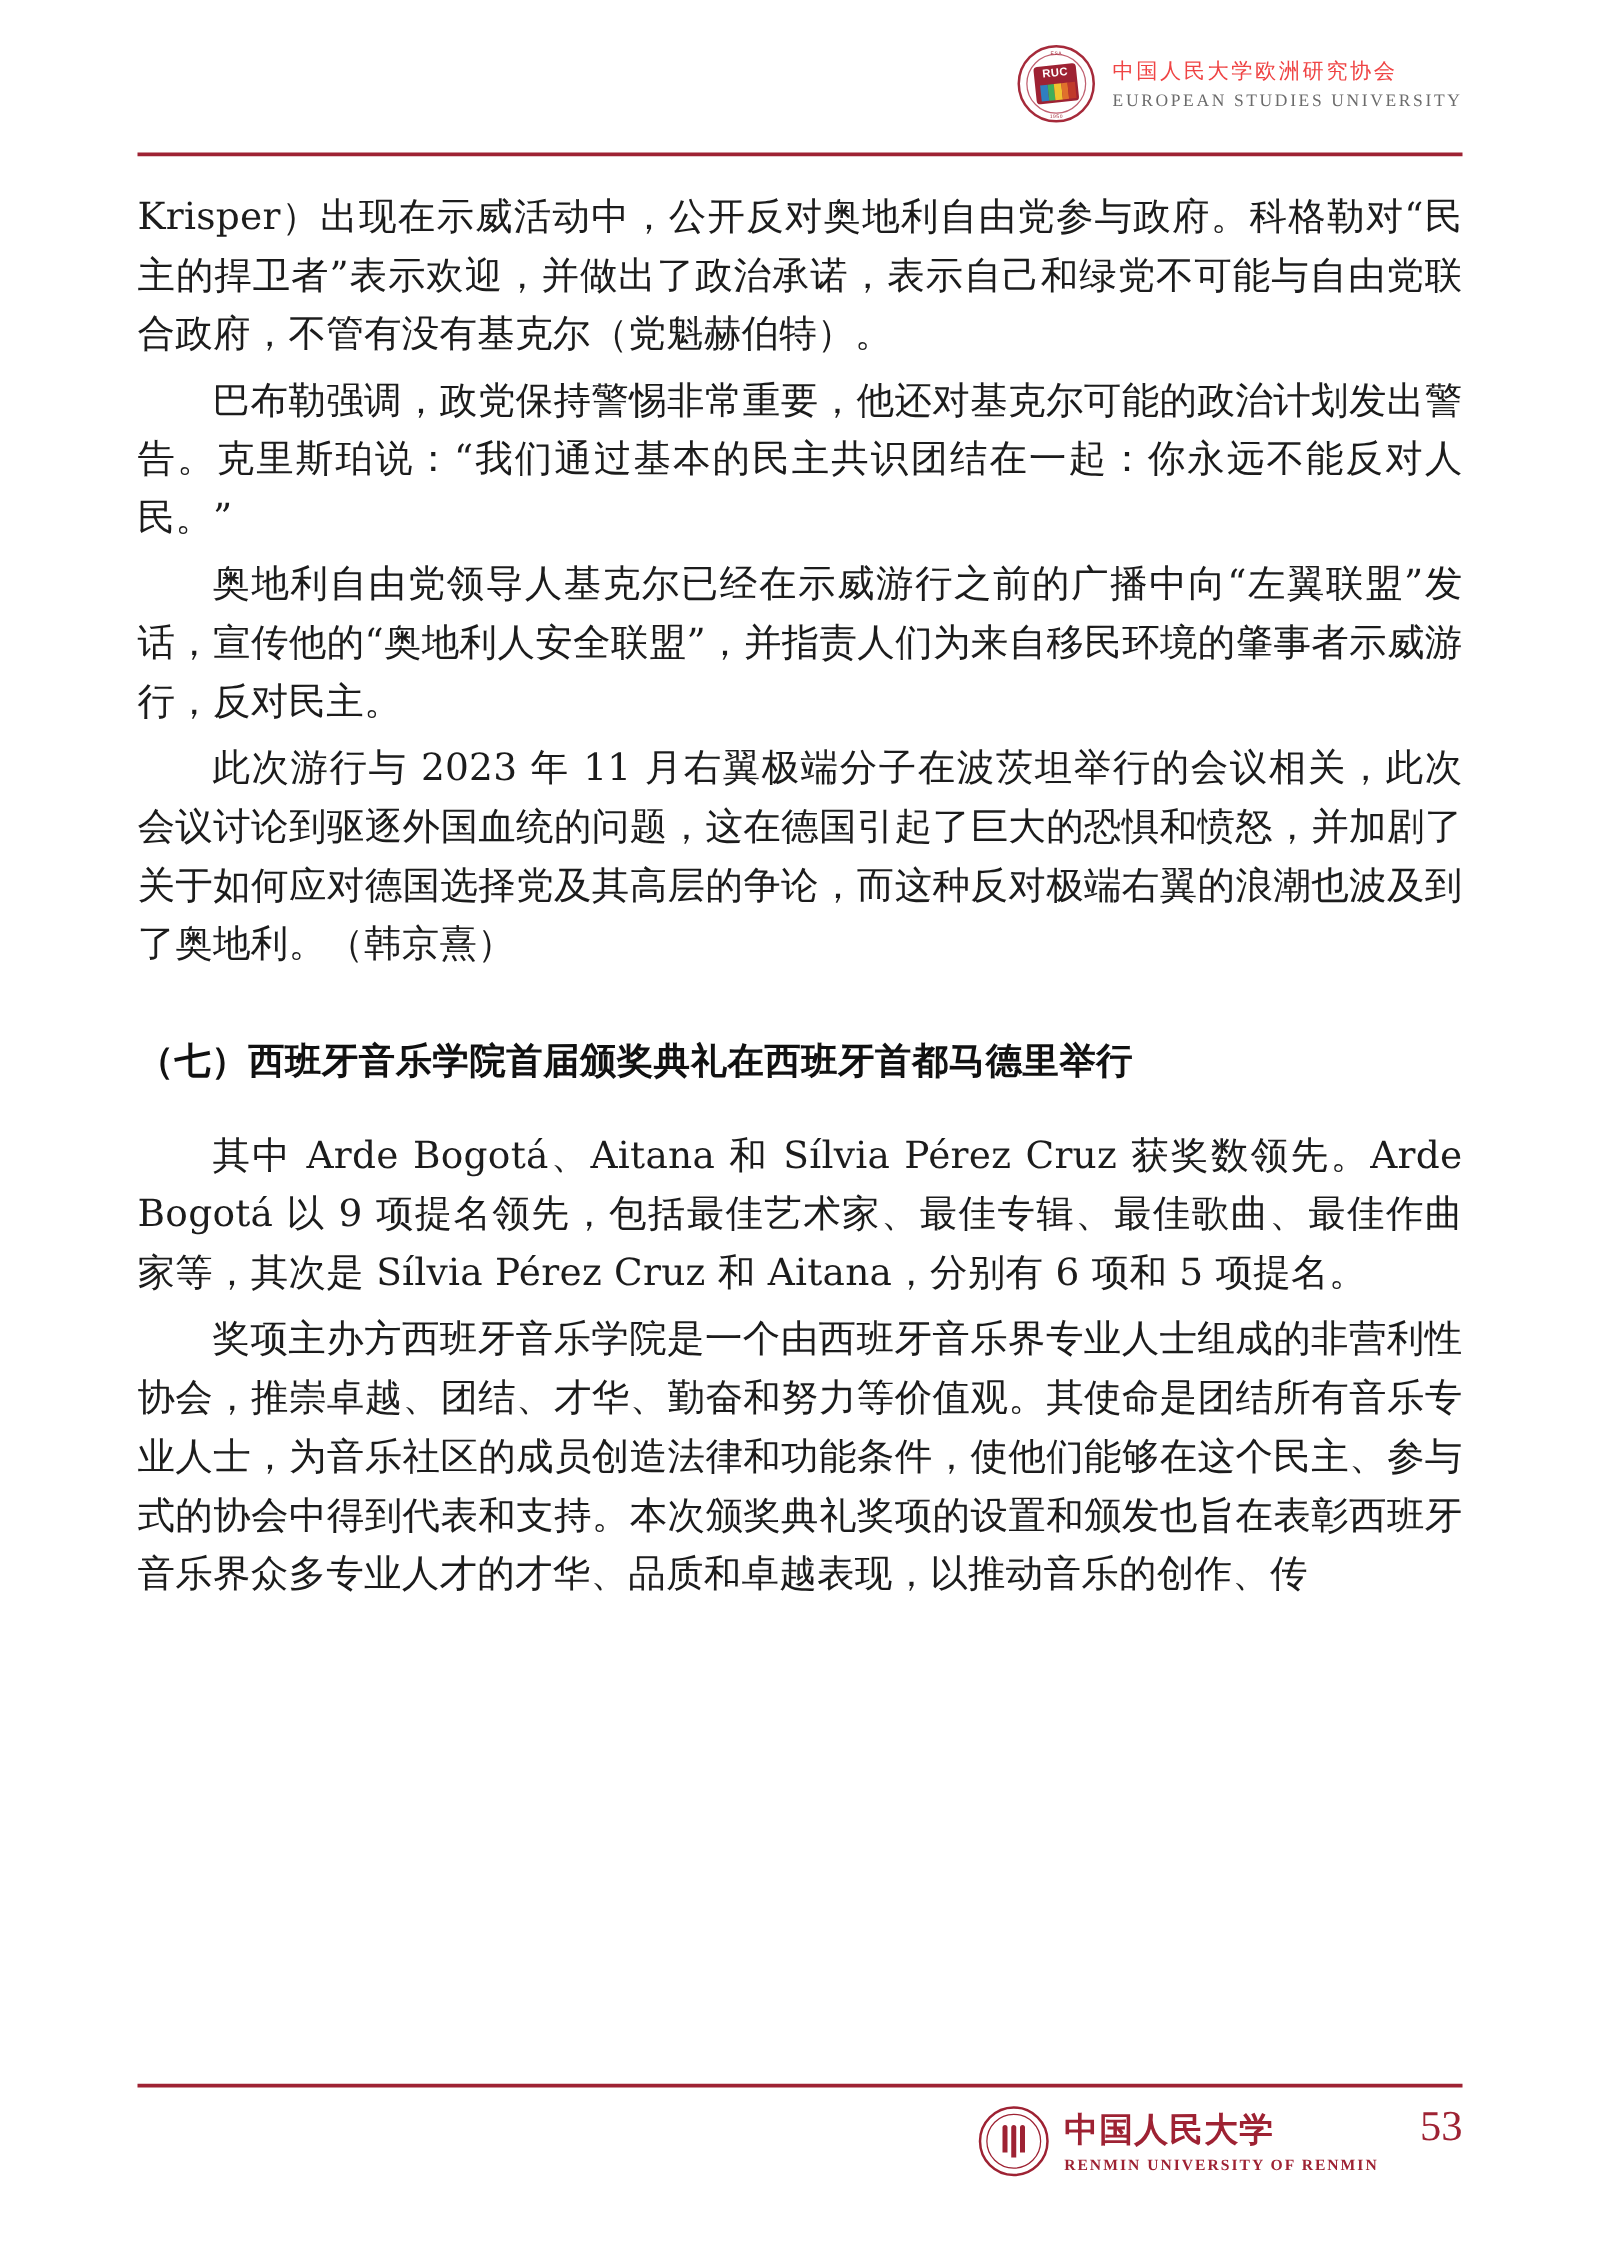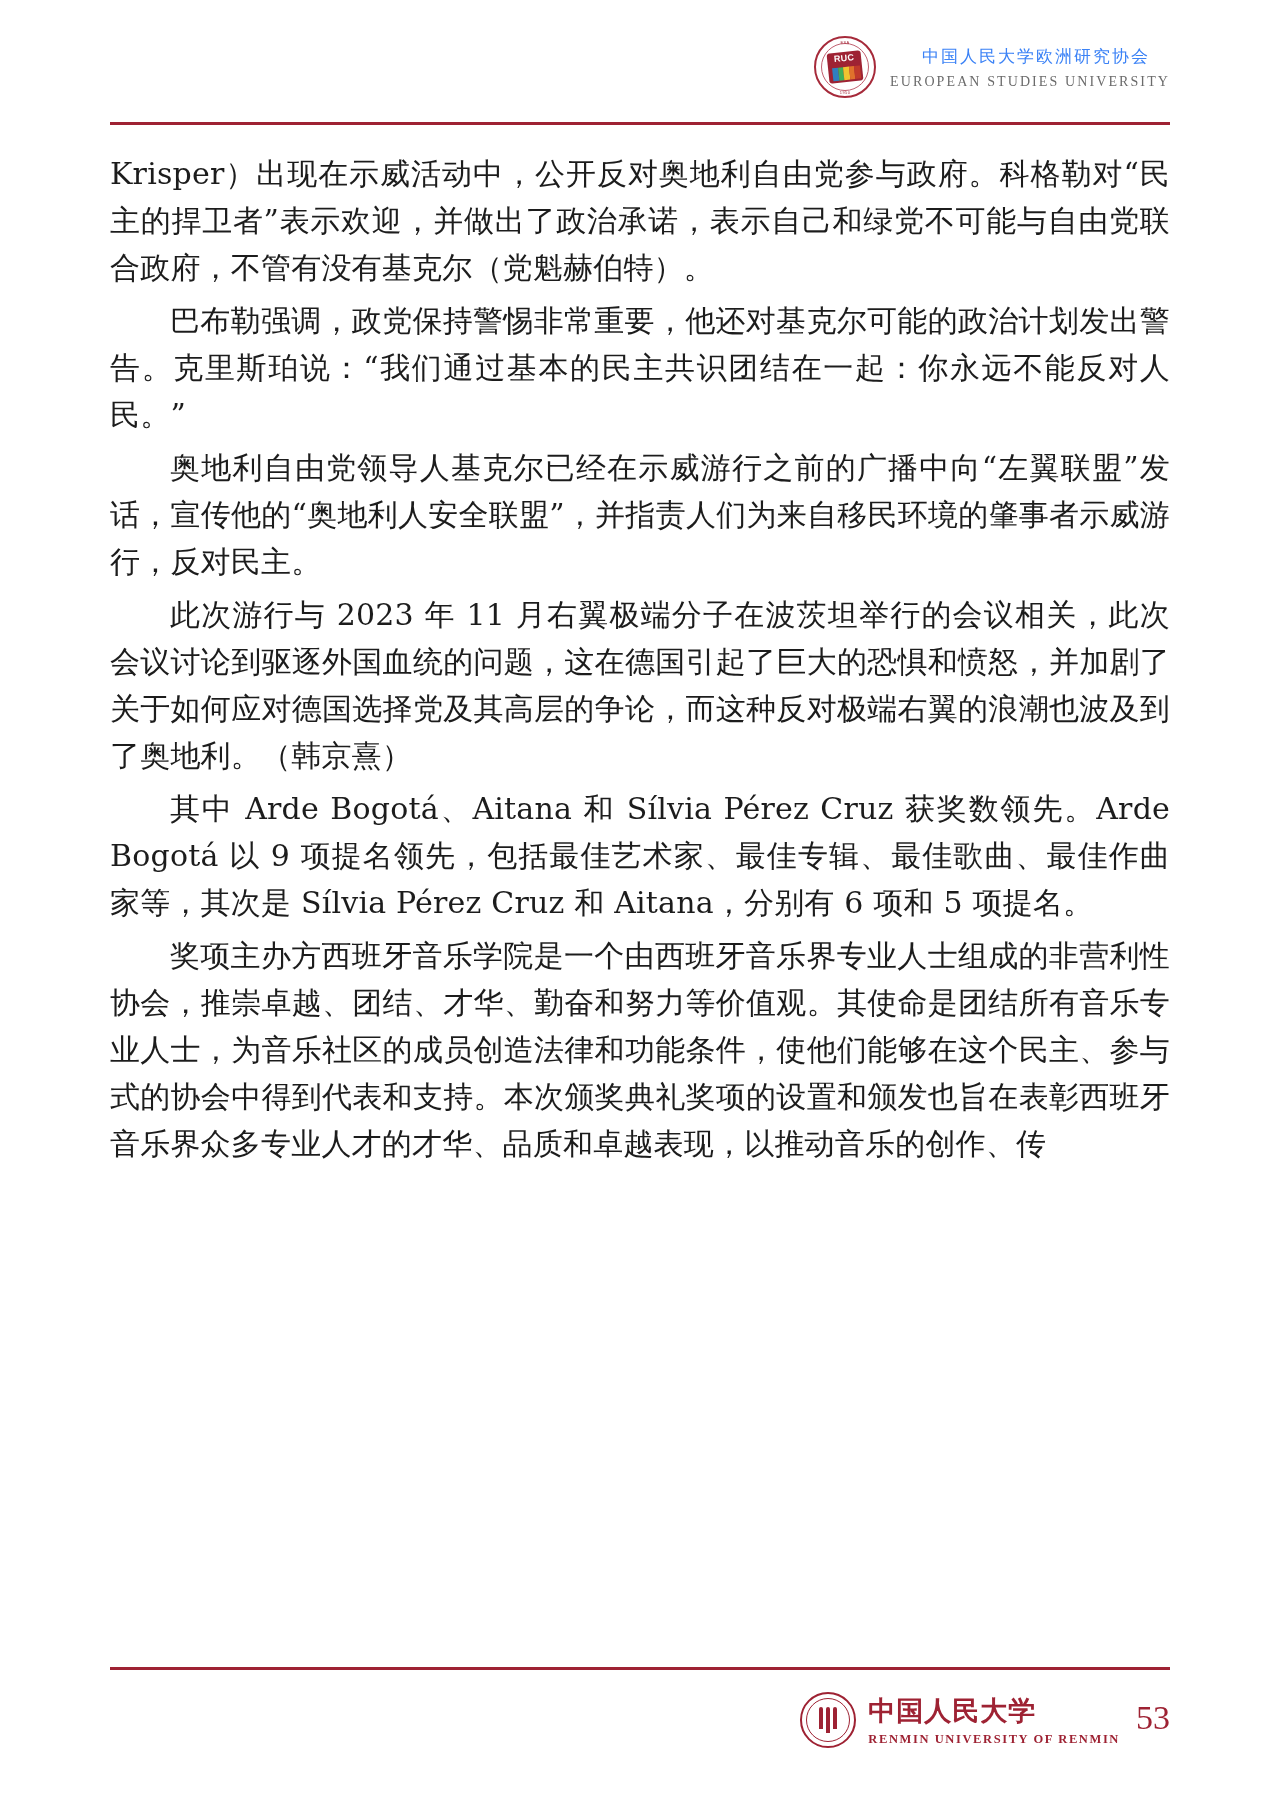--- a/index.html
+++ b/index.html
@@ -106,25 +106,24 @@
   .esa-seal .micro-top { top: 4px; }
   .esa-seal .micro-bot { bottom: 3px; }
   .header-names {
     display: flex;
     flex-direction: column;
     justify-content: center;
     gap: 6px;
   }
   .header-cn {
     font-size: 17px;
-    color: #3b82f6;
+    color: #ef4444;
     letter-spacing: 2px;
     font-family: "DejaVu Serif", serif;
     white-space: nowrap;
-    margin-left: 32px;
   }
   .header-en {
     font-size: 14px;
     color: #6b6b6b;
     letter-spacing: 2.1px;
     font-family: "Liberation Serif", serif;
     white-space: nowrap;
   }
 
   .rule-top {
@@ -177,23 +176,23 @@
   }
 
   
   .page-footer {
     position: absolute;
     left: 110px;
     right: 110px;
     bottom: 55px;
     height: 70px;
     display: flex;
-    align-items: center;
+    align-items: flex-start;
     justify-content: flex-end;
-    gap: 16px;
+    gap: 33px;
   }
   .ruc-brand {
     display: flex;
     align-items: center;
     gap: 12px;
   }
   .ruc-seal {
     position: relative;
     width: 56px;
     height: 56px;
@@ -290,20 +289,21 @@
 
   <div class="rule-top"></div>
 
   <div class="content">
 
     <p class="para no-indent">Krisper）出现在示威活动中，公开反对奥地利自由党参与政府。科格勒对“民主的捍卫者”表示欢迎，并做出了政治承诺，表示自己和绿党不可能与自由党联合政府，不管有没有基克尔（党魁赫伯特）。</p>
     <p class="para">巴布勒强调，政党保持警惕非常重要，他还对基克尔可能的政治计划发出警告。克里斯珀说：“我们通过基本的民主共识团结在一起：你永远不能反对人民。”</p>
     <p class="para">奥地利自由党领导人基克尔已经在示威游行之前的广播中向“左翼联盟”发话，宣传他的“奥地利人安全联盟”，并指责人们为来自移民环境的肇事者示威游行，反对民主。</p>
     <p class="para">此次游行与 2023 年 11 月右翼极端分子在波茨坦举行的会议相关，此次会议讨论到驱逐外国血统的问题，这在德国引起了巨大的恐惧和愤怒，并加剧了关于如何应对德国选择党及其高层的争论，而这种反对极端右翼的浪潮也波及到了奥地利。（韩京熹）</p>
 
+    <h2 class="section-heading">（七）西班牙音乐学院首届颁奖典礼在西班牙首都马德里举行</h2>
 
     <p class="para">其中 Arde Bogotá、Aitana 和 Sílvia Pérez Cruz 获奖数领先。Arde Bogotá 以 9 项提名领先，包括最佳艺术家、最佳专辑、最佳歌曲、最佳作曲家等，其次是 Sílvia Pérez Cruz 和 Aitana，分别有 6 项和 5 项提名。</p>
     <p class="para">奖项主办方西班牙音乐学院是一个由西班牙音乐界专业人士组成的非营利性协会，推崇卓越、团结、才华、勤奋和努力等价值观。其使命是团结所有音乐专业人士，为音乐社区的成员创造法律和功能条件，使他们能够在这个民主、参与式的协会中得到代表和支持。本次颁奖典礼奖项的设置和颁发也旨在表彰西班牙音乐界众多专业人才的才华、品质和卓越表现，以推动音乐的创作、传</p>
 
   </div>
 
   <div class="rule-bottom"></div>
 
   <div class="page-footer">
     <div class="ruc-brand">

